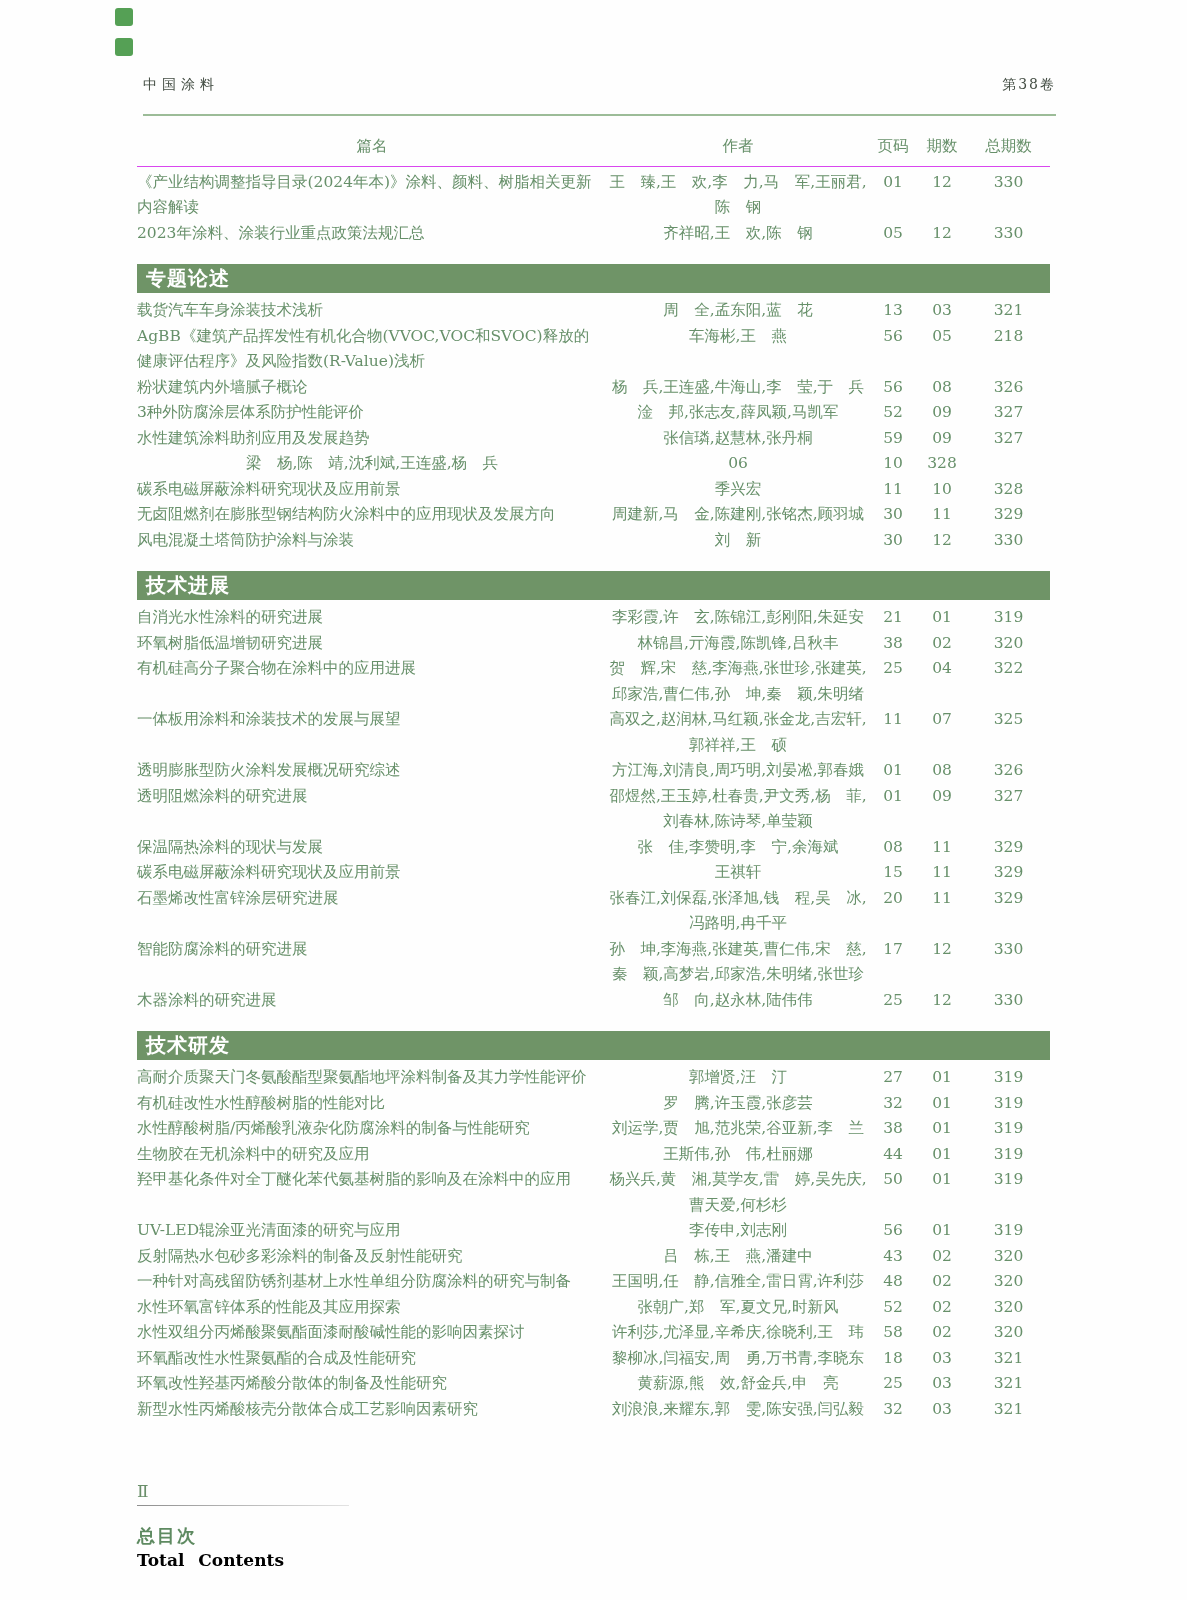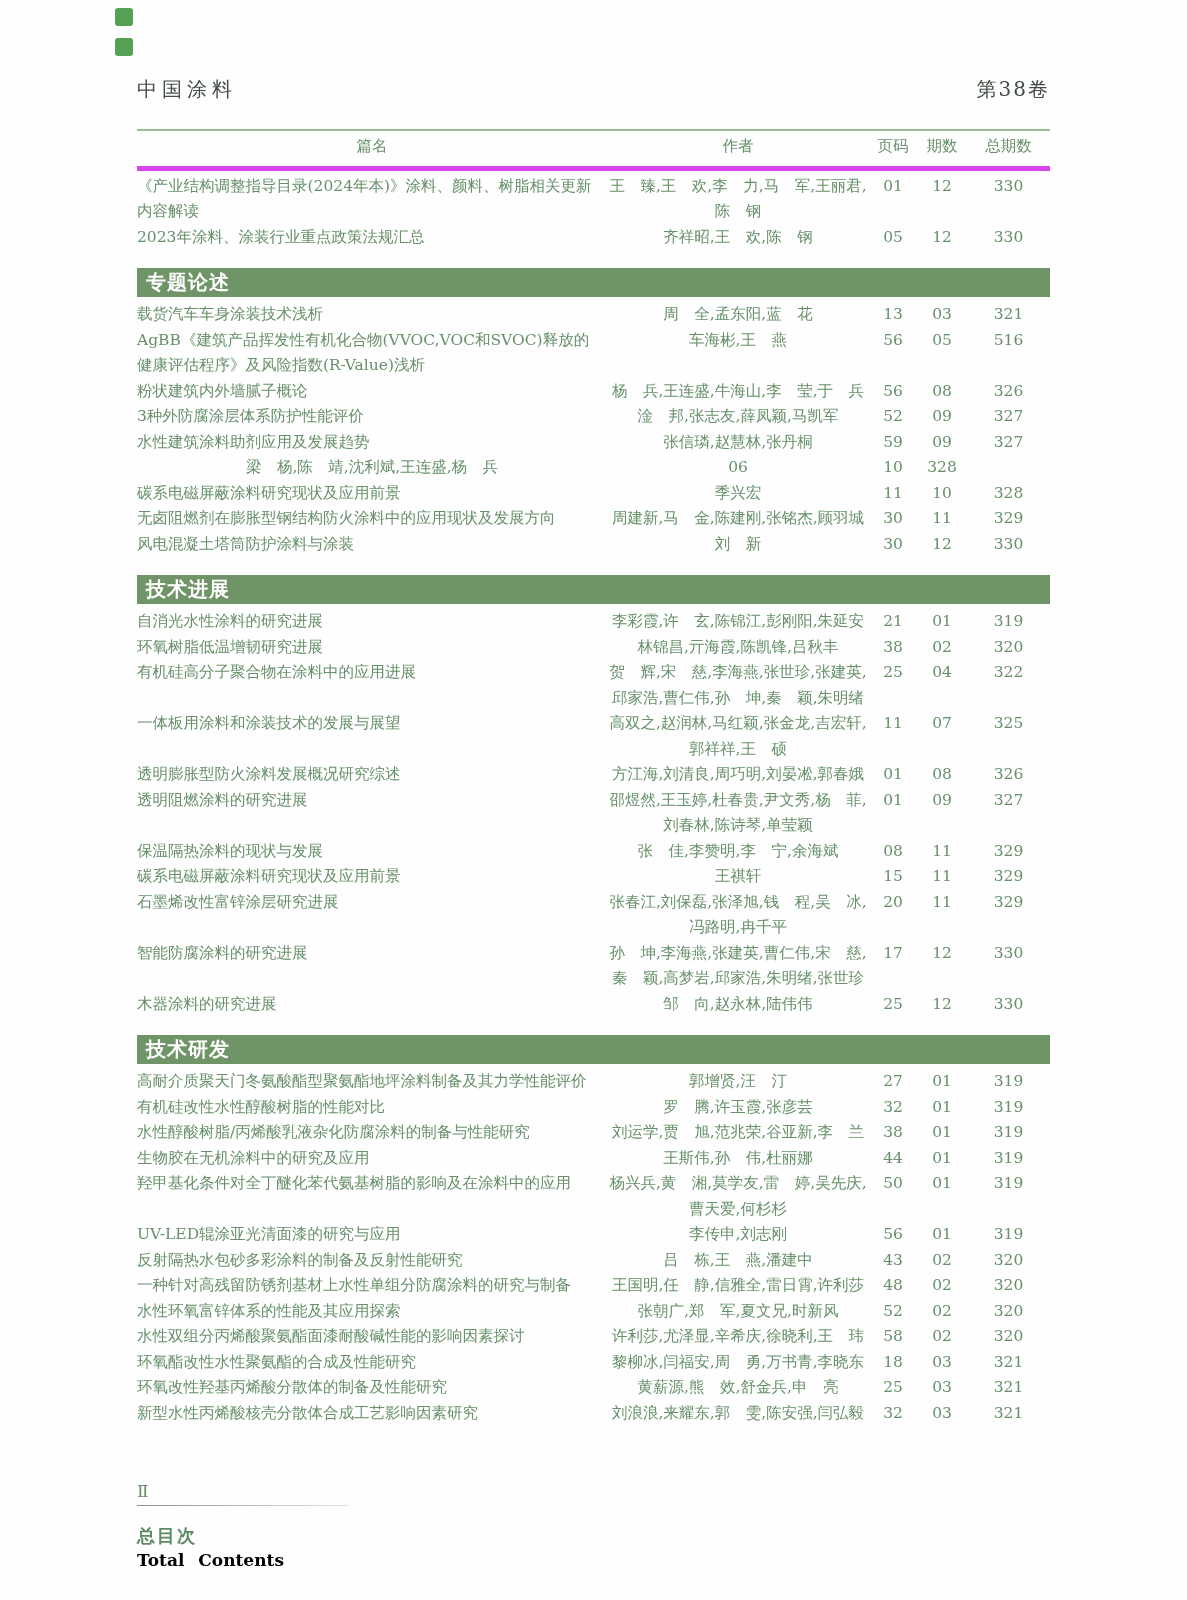--- a/index.html
+++ b/index.html
@@ -24,29 +24,29 @@
     width: 18px;
     height: 18px;
     border-radius: 3px;
     background: #55a055;
     margin-bottom: 12px;
   }
   
   .page-header {
     position: absolute;
     top: 76px;
-    left: 137px;
+    left: 143px;
     width: 913px;
     display: flex;
     justify-content: space-between;
     align-items: flex-end;
-    padding-bottom: 26px;
+    padding-bottom: 20px;
     border-bottom: 2px solid #9cbc98;
     color: #434d43;
-    font-size: 20px;
+    font-size: 14px;
   }
   .page-header .hl { letter-spacing: 5px; }
   .page-header .hr { letter-spacing: 2px; }
 
   
   .content {
     position: absolute;
     top: 134px;
     left: 137px;
     width: 913px;
@@ -54,21 +54,21 @@
     font-size: 15.5px;
     line-height: 25.5px;
     line-break: strict;
   }
   .grid-row {
     display: grid;
     grid-template-columns: 470px 262px 48px 50px 83px;
   }
   .col-header {
     padding-bottom: 6px;
-    border-bottom: 5px solid #d946ef;
+    border-bottom: 1px solid #d946ef;
     margin-bottom: 3px;
   }
   .col-header .h-cell { text-align: center; }
   .cell-title {
     text-align: left;
     word-break: normal;
     padding-right: 8px;
   }
   .cell-authors {
     text-align: center;
@@ -167,21 +167,21 @@
           <div class="cell-authors">周　全,孟东阳,蓝　花</div>
           <div class="cell-num">13</div>
           <div class="cell-num">03</div>
           <div class="cell-num">321</div>
         </div>
         <div class="grid-row toc-row">
           <div class="cell-title">AgBB《建筑产品挥发性有机化合物(VVOC,VOC和SVOC)释放的健康评估程序》及风险指数(R-Value)浅析</div>
           <div class="cell-authors">车海彬,王　燕</div>
           <div class="cell-num">56</div>
           <div class="cell-num">05</div>
-          <div class="cell-num">516</div>
+          <div class="cell-num">218</div>
         </div>
         <div class="grid-row toc-row">
           <div class="cell-title">粉状建筑内外墙腻子概论</div>
           <div class="cell-authors">杨　兵,王连盛,牛海山,李　莹,于　兵</div>
           <div class="cell-num">56</div>
           <div class="cell-num">08</div>
           <div class="cell-num">326</div>
         </div>
         <div class="grid-row toc-row">
           <div class="cell-title">3种外防腐涂层体系防护性能评价</div>

